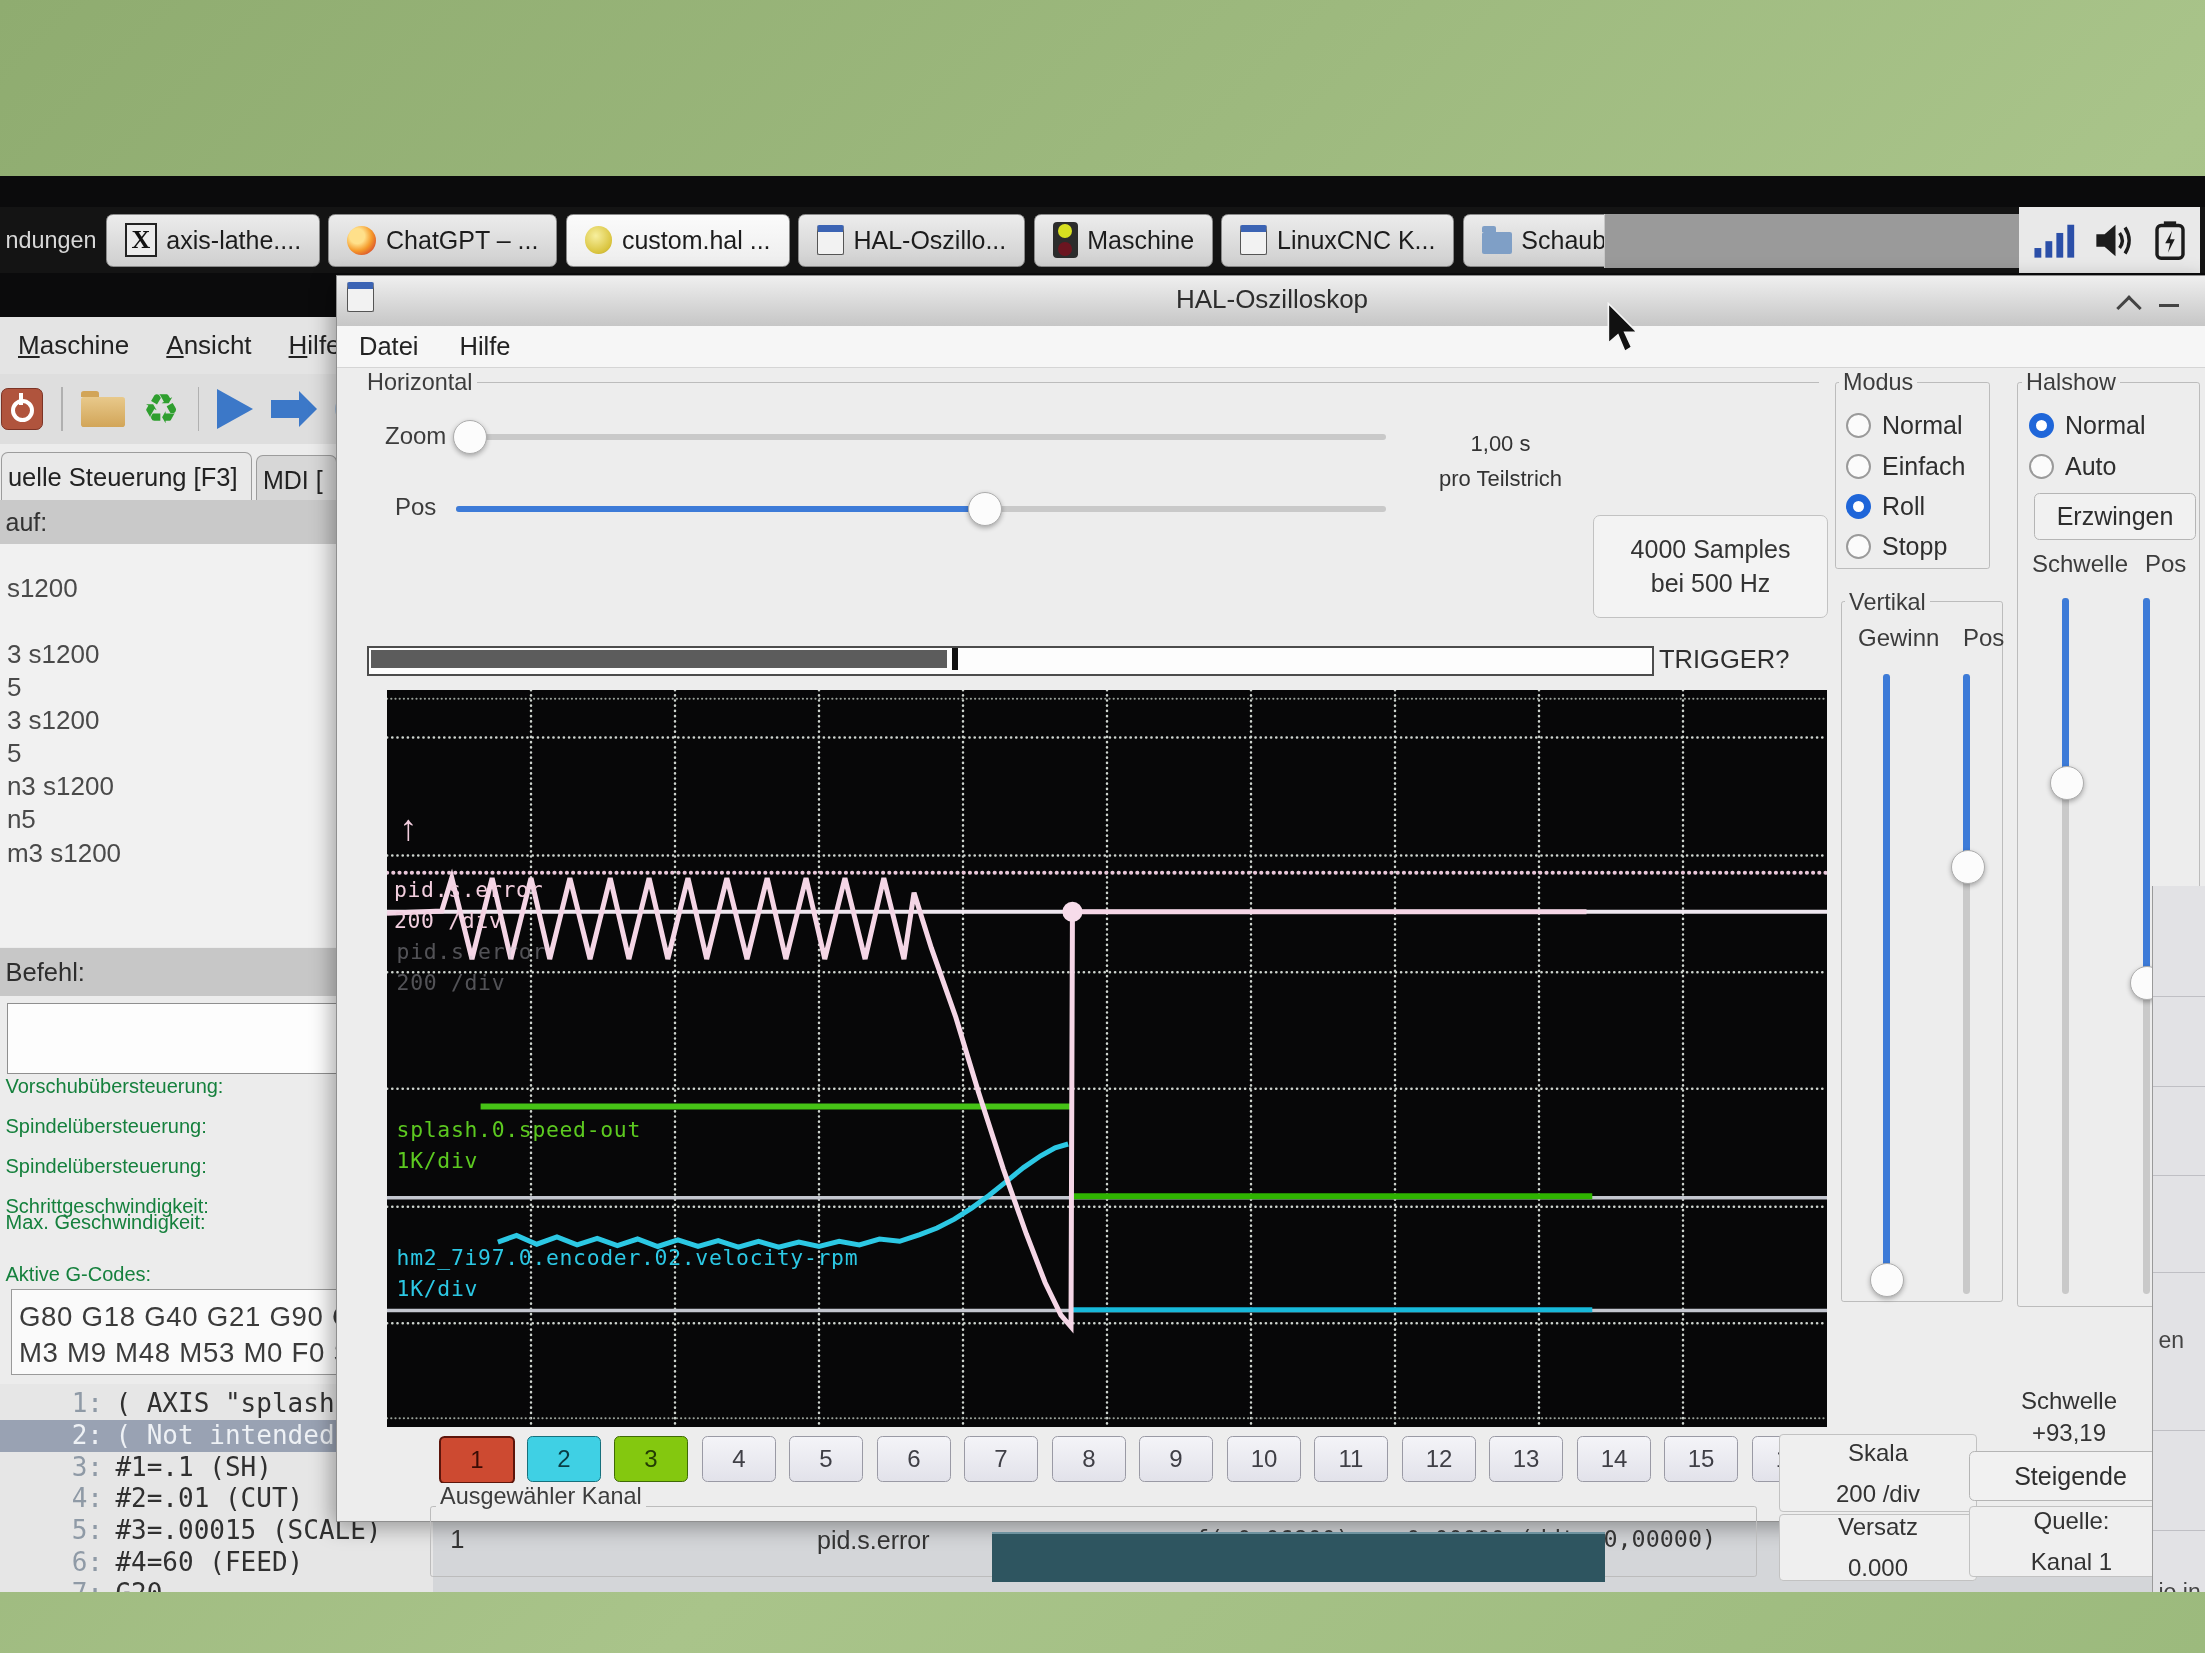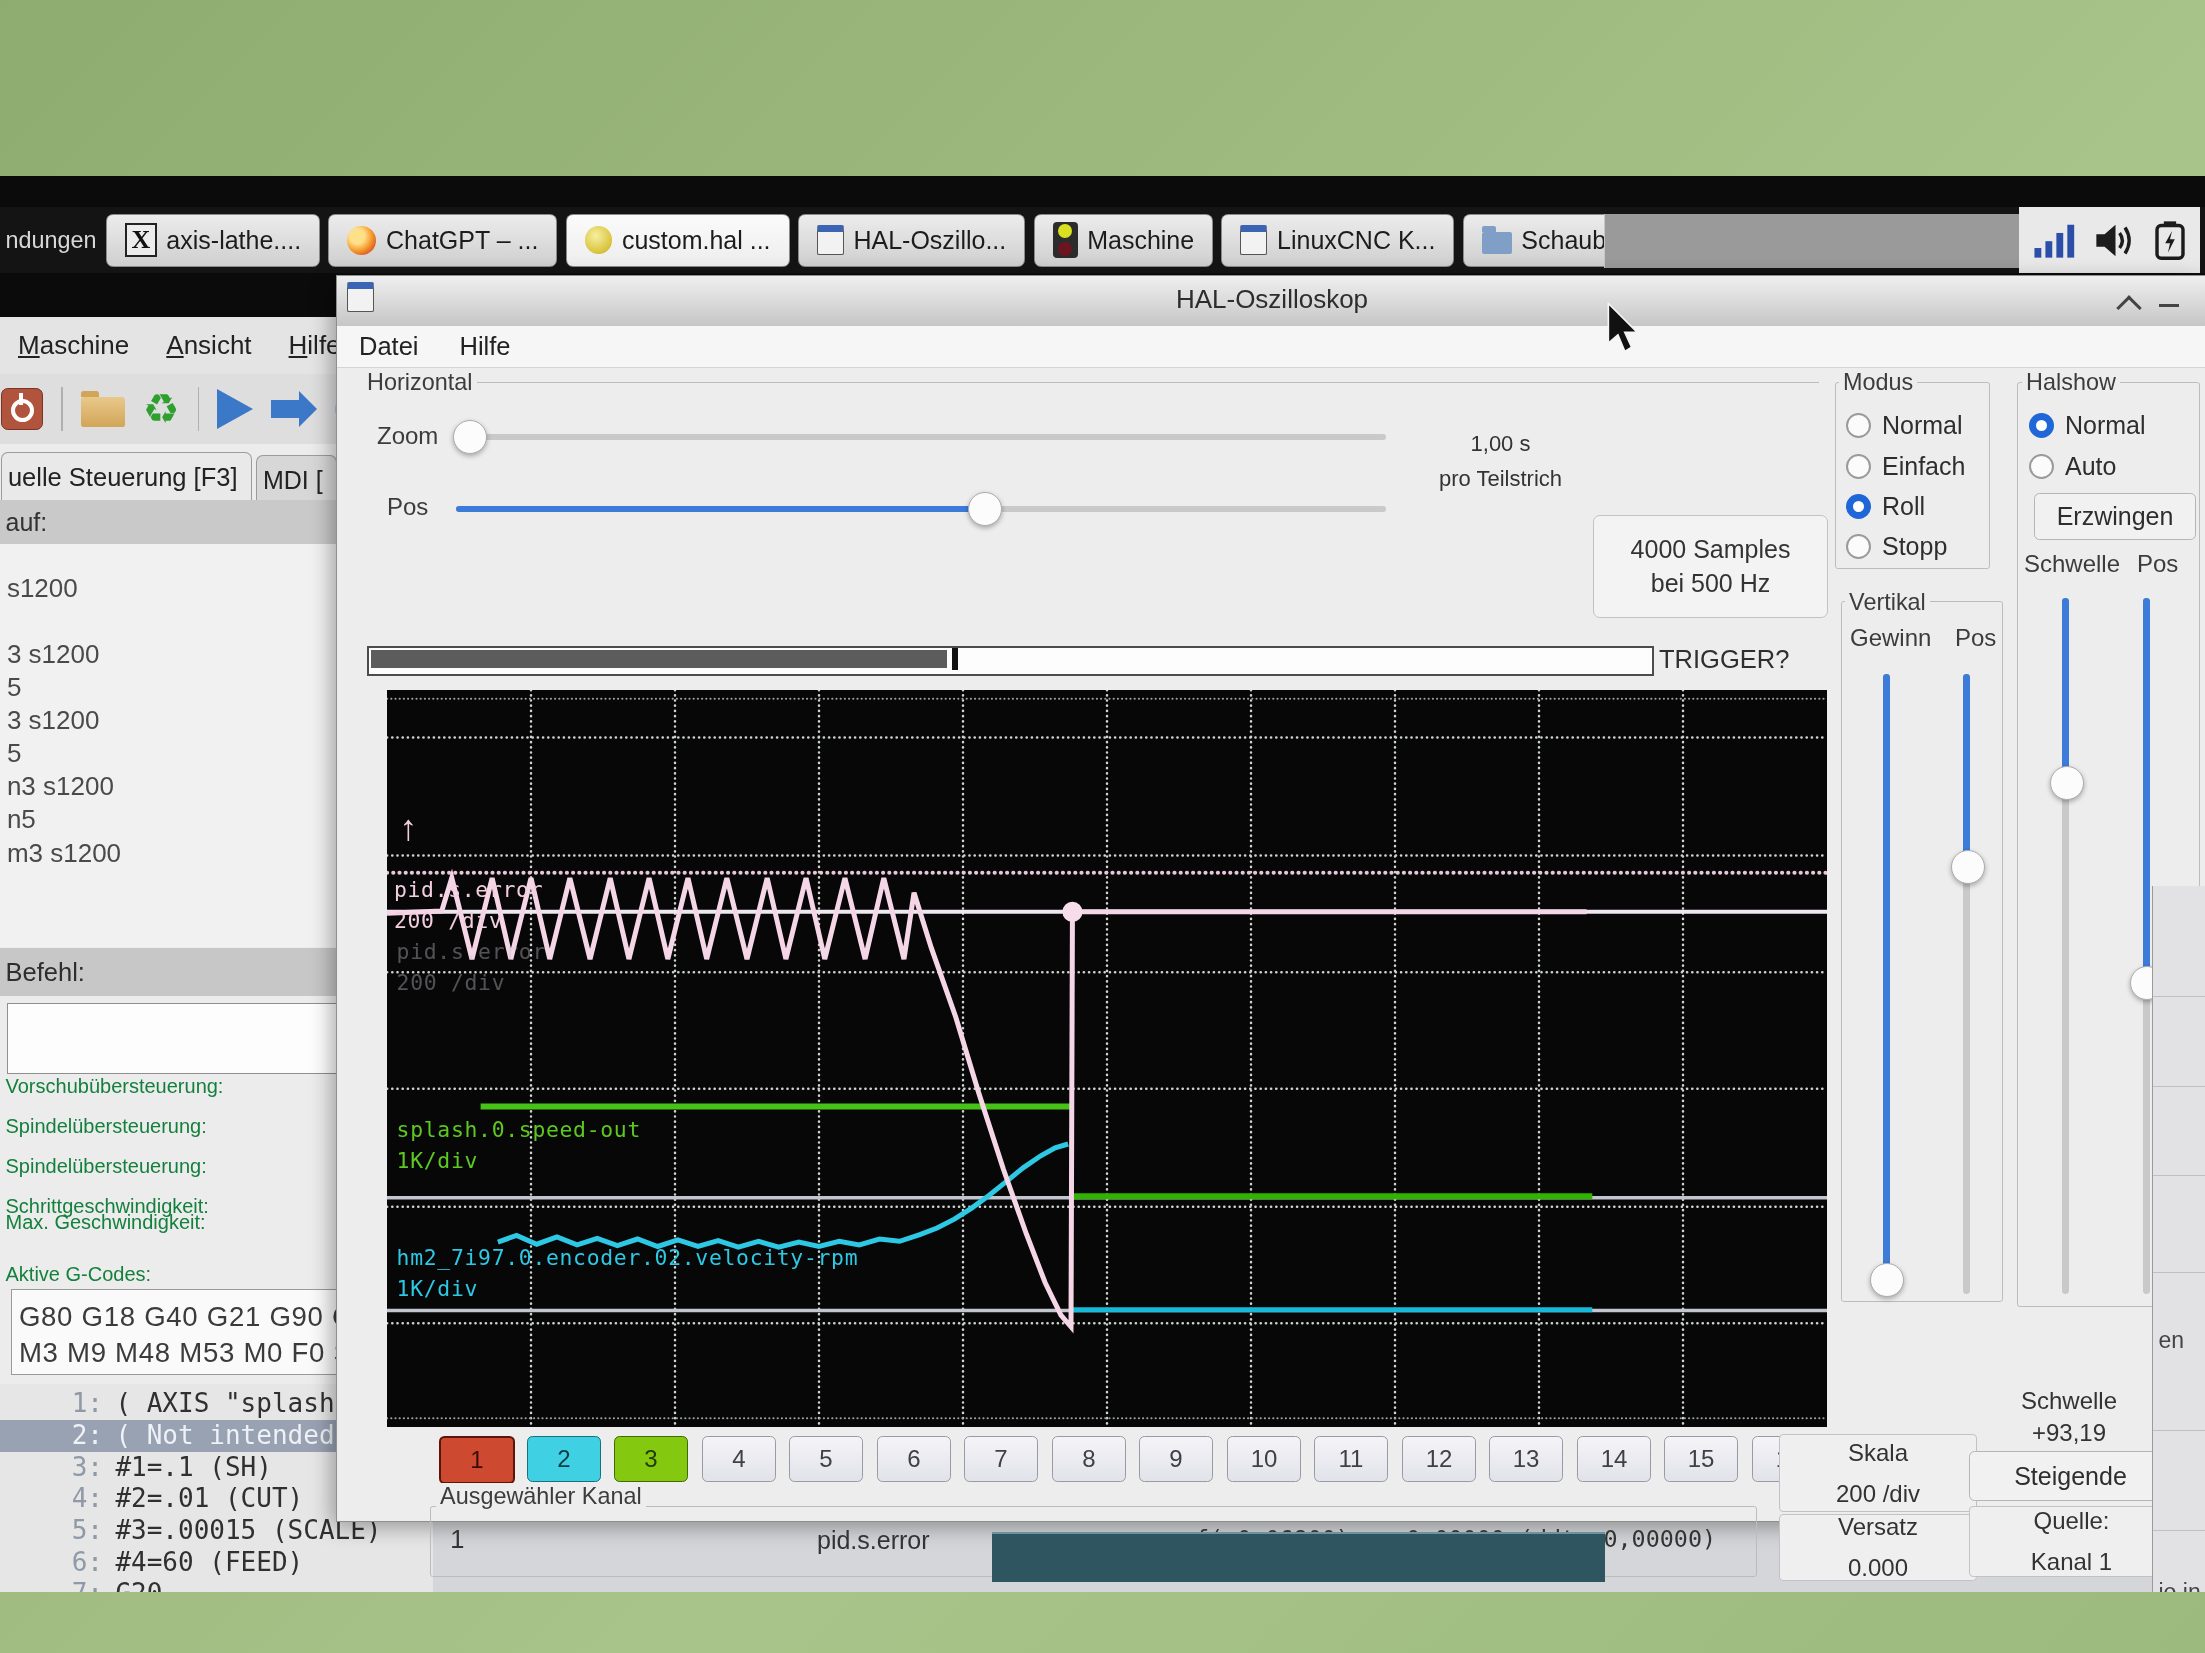--- a/index.html
+++ b/index.html
@@ -73,21 +73,21 @@
   .titlebar{position:absolute;left:0;top:0;width:100%;height:50px;background:linear-gradient(#efefef,#c6c6c6);border-bottom:0.7px solid #9f9f9f;}
   .title{position:absolute;left:0;top:8.3px;width:100%;text-align:center;font-size:26px;color:#2d2d2d;}
   .tb-ic{position:absolute;left:9.6px;top:5.5px;}
   .chev{position:absolute;right:69px;top:23.4px;width:15px;height:15px;border-left:3.4px solid #444;border-top:3.4px solid #444;transform:rotate(45deg);}
   .mindash{position:absolute;right:27.6px;top:27.6px;width:20.7px;height:3.4px;background:#444;}
   .halmenu{position:absolute;left:0;top:50px;width:100%;height:41px;background:#f6f6f6;display:flex;gap:41px;align-items:center;padding-left:22px;font-size:25.5px;color:#222;border-bottom:0.7px solid #d5d5d5;}
   .content{position:absolute;left:0;top:92px;width:1870px;height:1154px;}
   .grouplabel{position:absolute;font-size:23.4px;color:#3c3c3c;background:#ededed;padding:0 4.1px;z-index:3;white-space:nowrap;}
   .groupbox{position:absolute;border:0.7px solid #bcbcbc;border-radius:2.8px;}
   .hairline{position:absolute;height:0.7px;background:#bcbcbc;}
-  .slabel{position:absolute;font-size:24px;color:#3c3c3c;white-space:nowrap;}
+  .slabel{position:absolute;font-size:24px;color:#3c3c3c;white-space:nowrap;margin-left:8px;}
   .htrack{position:absolute;height:6.2px;background:#c9c9c9;border-radius:3.4px;}
   .htrack.blue{background:#3d7bd8;}
   .knob{position:absolute;width:32px;height:32px;border-radius:50%;background:#fcfcfc;border:1.4px solid #adadad;box-shadow:0 2.1px 5.5px rgba(0,0,0,.3);z-index:4;}
   .vtrack{position:absolute;width:6.9px;background:#c9c9c9;border-radius:3.4px;}
   .vtrack.blue{background:#3d7bd8;}
   .timelbl{position:absolute;width:221px;text-align:center;font-size:22px;color:#333;}
   .samplesbtn{position:absolute;left:1256px;top:147px;width:233px;height:101px;background:#f3f3f3;border:1.4px solid #c2c2c2;border-radius:6.9px;
     display:flex;flex-direction:column;align-items:center;justify-content:center;font-size:25px;color:#333;gap:5.5px;}
   .posbar{position:absolute;left:30px;top:278px;width:1283px;height:26px;background:#fdfdfd;border:2.1px solid #4c4c4c;}
   .posbar .fill{position:absolute;left:2.1px;top:2.1px;height:18px;background:#5c5c5c;}

